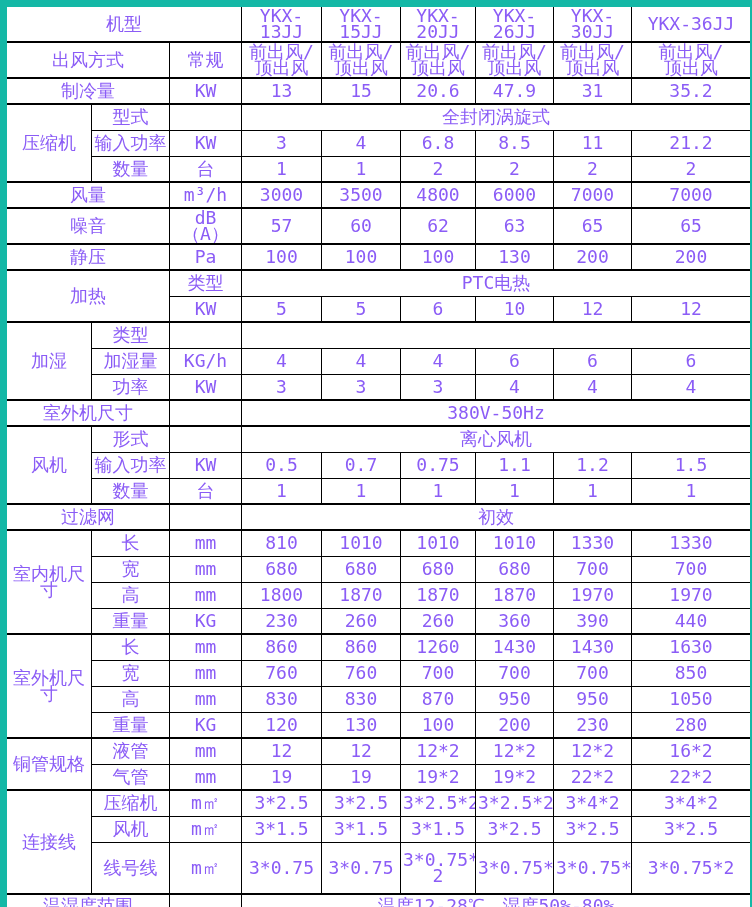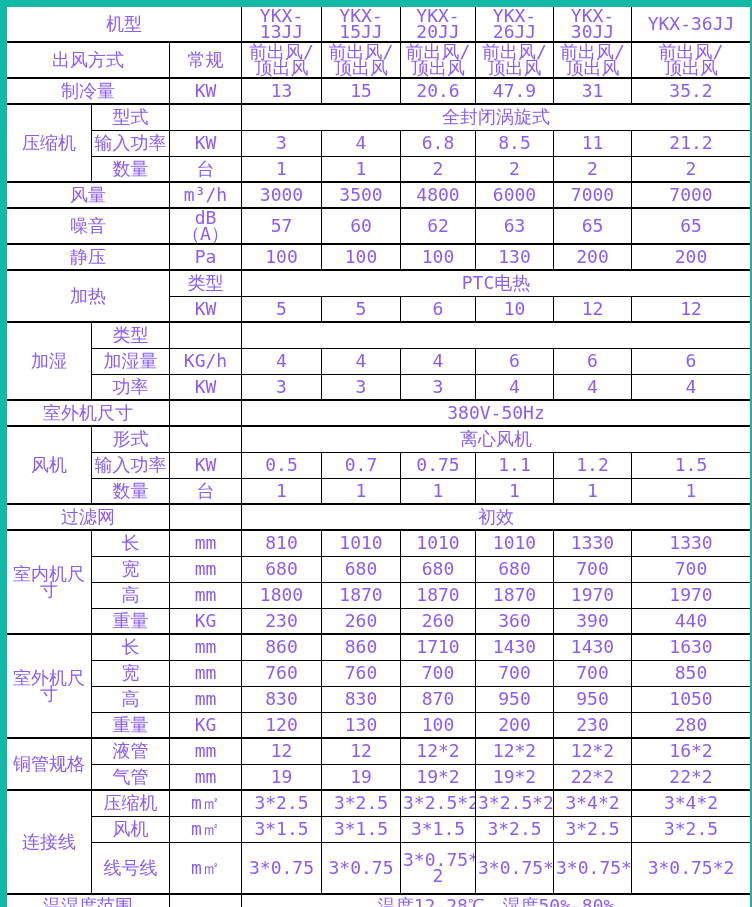--- a/index.html
+++ b/index.html
@@ -249,21 +249,21 @@
         <td>360</td>
         <td>390</td>
         <td>440</td>
       </tr>
       <tr class="sec">
         <td rowspan="4">室外机尺寸</td>
         <td>长</td>
         <td>mm</td>
         <td>860</td>
         <td>860</td>
-        <td>1710</td>
+        <td>1260</td>
         <td>1430</td>
         <td>1430</td>
         <td>1630</td>
       </tr>
       <tr>
         <td>宽</td>
         <td>mm</td>
         <td>760</td>
         <td>760</td>
         <td>700</td>

